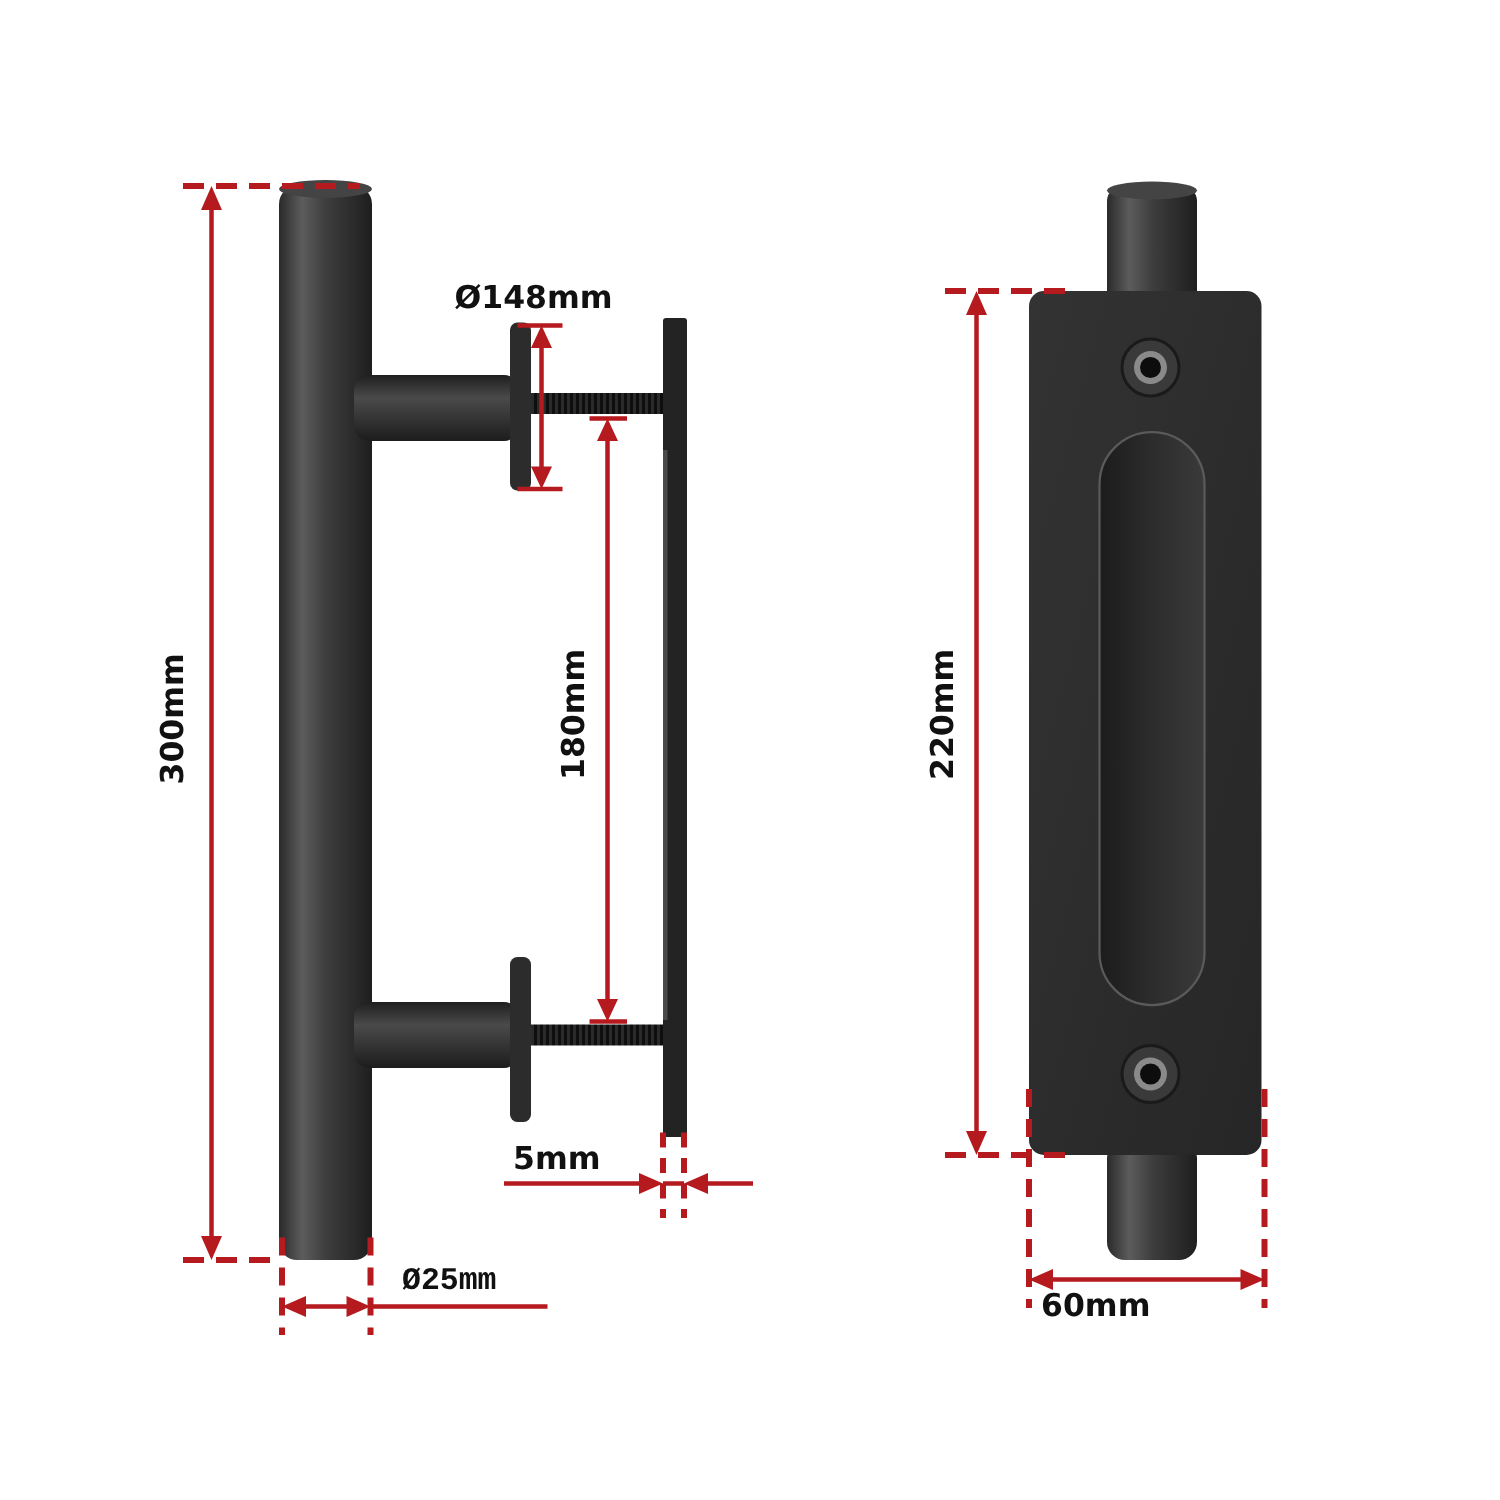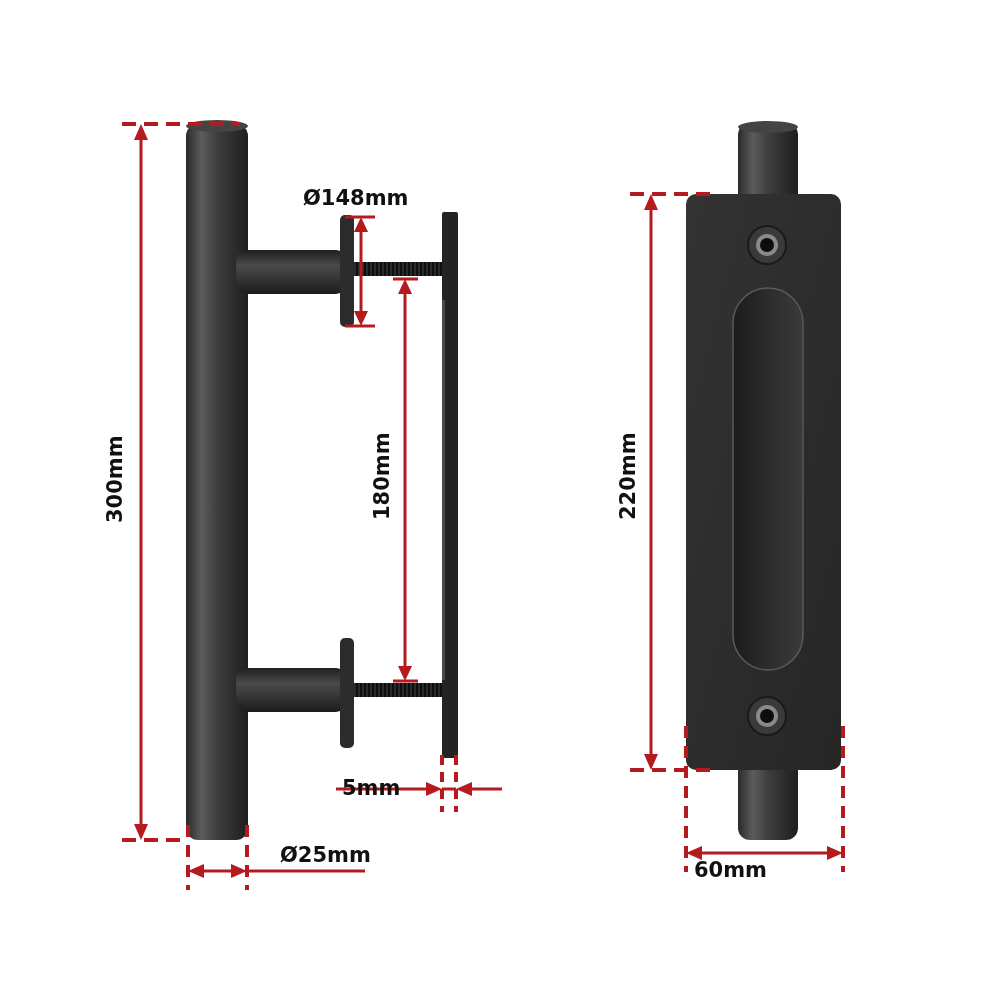--- a/index.html
+++ b/index.html
@@ -134,19 +134,19 @@
         <polygon points="651,194 644,210 658,210"></polygon>
         <polygon points="651,770 644,754 658,754"></polygon>
         <polygon points="686,853 702,846 702,860"></polygon>
         <polygon points="843,853 827,846 827,860"></polygon>
       </g>
     </g>
   </svg>
 
   
   <div class="label vert" style="left:76px; top:470px; width:80px; height:26px; text-align:center;">300mm</div>
-  <div class="label" style="left:280px; top:843px;">Ø25mm</div>
+  <div class="label" style="left:268px; top:843px;font-family:Liberation Mono, monospace;">Ø25mm</div>
   <div class="label" style="left:303px; top:186px;">Ø148mm</div>
   <div class="label vert" style="left:343px; top:467px; width:80px; height:26px; text-align:center;">180mm</div>
-  <div class="label" style="left:342px; top:776px;">5mm</div>
+  <div class="label" style="left:342px; top:760px;">5mm</div>
   <div class="label vert" style="left:589px; top:467px; width:80px; height:26px; text-align:center;">220mm</div>
   <div class="label" style="left:694px; top:858px;">60mm</div>
 </div>
 
 </body></html>

